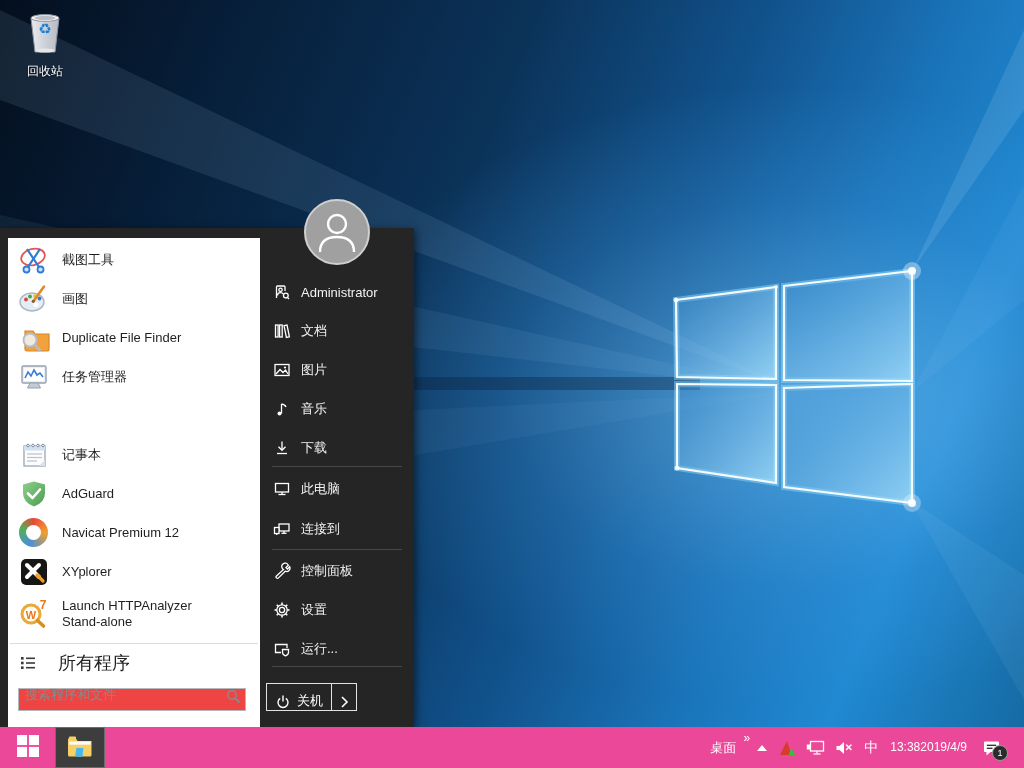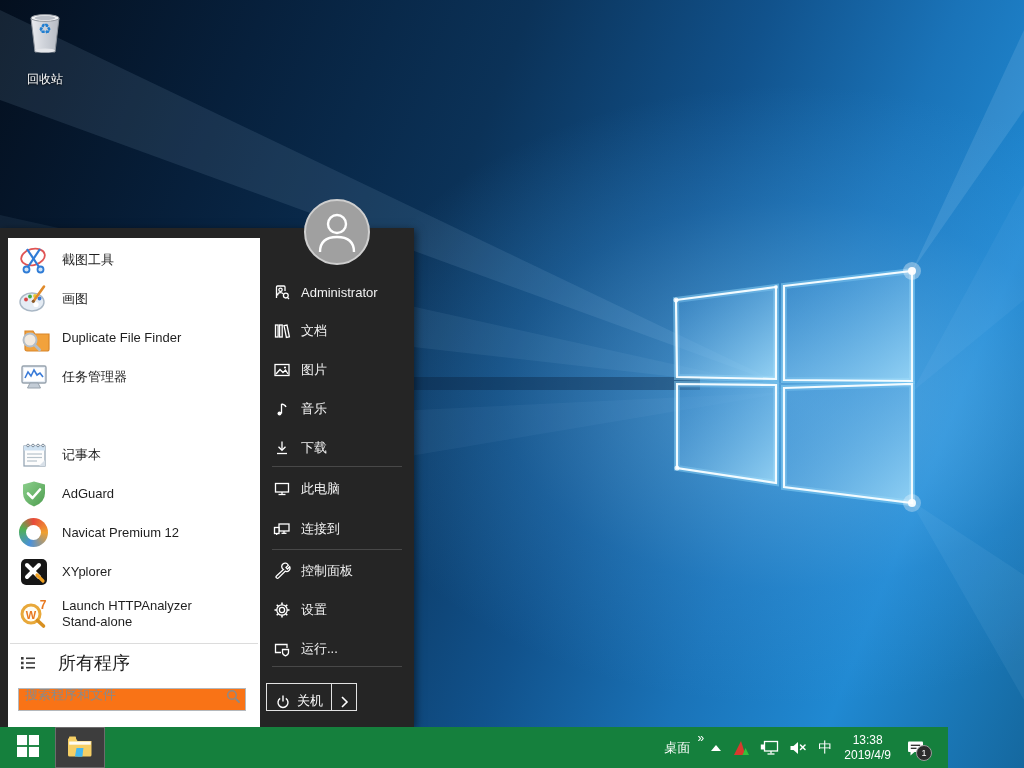--- a/index.html
+++ b/index.html
@@ -12,65 +12,65 @@
   .wallpaper{
     position:absolute;inset:0;
     background:
       radial-gradient(ellipse 640px 430px at 790px 395px, rgba(140,210,255,.50), rgba(70,160,230,.22) 45%, rgba(20,80,160,0) 72%),
       linear-gradient(112deg,#040f1e 0%,#07203c 20%,#0b3258 40%,#11528c 58%,#1a73b8 72%,#2089d2 84%,#15689f 100%);
   }
   .wallpaper svg{position:absolute;inset:0;}
   
   .desktop-icon{position:absolute;left:10px;top:10px;width:70px;text-align:center;cursor:default;}
   .desktop-icon .glyph{width:46px;height:46px;margin:0 auto;position:relative;}
-  .desktop-icon .label{color:#fff;font-size:12px;margin-top:15px;text-shadow:0 1px 2px rgba(0,0,0,.9);}
+  .desktop-icon .label{color:#fff;font-size:12px;margin-top:7px;text-shadow:0 1px 2px rgba(0,0,0,.9);}
   .recycle-symbol{position:absolute;left:0;top:10px;width:100%;text-align:center;color:#1f7ed0;font-size:15px;}
   
   .menu-frame{position:absolute;left:0;top:228px;width:414px;height:499px;background:#252525;box-shadow:2px 2px 8px rgba(0,0,0,.5);}
   .left-panel{position:absolute;left:8px;top:10px;width:252px;height:542px;background:#ffffff;}
   .prog-row{position:absolute;left:0;width:252px;height:36px;display:flex;align-items:center;cursor:default;}
   .prog-row .picon{width:32px;height:32px;margin-left:10px;flex:0 0 32px;}
   .prog-row .plabel{margin-left:12px;font-size:13px;color:#1f1f1f;line-height:16px;}
   .left-divider{position:absolute;left:2px;right:2px;top:405px;height:1px;background:#dcdcdc;}
   .allprog-row{position:absolute;left:0;top:412px;width:252px;height:26px;display:flex;align-items:center;}
   .allprog-row .aicon{width:16px;height:16px;margin-left:12px;}
   .allprog-row .alabel{margin-left:22px;font-size:18px;color:#1f1f1f;}
   .search-wrap{position:absolute;left:10px;top:447px;width:228px;height:23px;}
   .search-input{
-    width:100%;height:100%;box-sizing:border-box;border:1px solid #b4b8bc;background:#f97316;
+    width:100%;height:100%;box-sizing:border-box;border:1px solid #b4b8bc;background:#ef4444;
     font-size:13px;color:#333;padding:0 24px 9px 6px;outline:none;font-family:inherit;
   }
   .search-input::placeholder{color:#8a8a8a;}
   .search-mag{position:absolute;right:5px;top:3px;width:16px;height:16px;}
   
   .right-items{position:absolute;left:260px;top:0;width:154px;height:100%;}
   .r-row{position:absolute;left:0;width:175px;height:20px;display:flex;align-items:center;cursor:default;}
   .r-row .ricon{width:18px;height:18px;margin-left:13px;flex:0 0 18px;}
   .r-row .rlabel{margin-left:10px;font-size:13px;color:#f2f2f2;white-space:nowrap;}
   .r-divider{position:absolute;left:12px;width:130px;height:1px;background:rgba(255,255,255,.16);}
   .avatar{position:absolute;left:303px;top:198px;width:68px;height:68px;z-index:5;}
   .shutdown-btn{
     position:absolute;left:266px;top:455px;height:26px;display:flex;align-items:flex-end;
     border:1px solid #e2e2e2;color:#fff;background:transparent;cursor:default;
   }
   .sd-power{width:16px;height:16px;margin:0 6px 0 8px;}
   .sd-label{font-size:13px;color:#fff;padding-right:8px;}
   .sd-sep{width:1px;height:26px;background:#e2e2e2;}
   .sd-chev{width:20px;height:16px;padding:0 2px;}
   
-  .taskbar{position:absolute;left:0;top:727px;width:948px;height:41px;background:#15803d;display:flex;align-items:stretch;}
+  .taskbar{position:absolute;left:0;top:727px;width:1024px;height:41px;background:#ec4899;display:flex;align-items:stretch;}
   .tb-start{width:55px;display:flex;align-items:center;justify-content:center;}
   .tb-app{width:50px;margin:0;display:flex;align-items:center;justify-content:center;}
   .tb-app.active{background:#3d3d3d;box-shadow:inset 0 0 0 1px #6c6c6c;}
   .tray{margin-left:auto;display:flex;align-items:center;padding-right:14px;}
   .tray .titem{display:flex;align-items:center;justify-content:center;height:41px;padding:0 5px;color:#fff;}
   .desktop-toolbar{font-size:13px;color:#fff;position:relative;padding-right:14px !important;}
   .toolbar-chev{position:absolute;right:0;top:4px;font-size:12px;color:#fff;}
   .ime{font-size:14px;}
-  .clock{flex-direction:column;font-size:12px;line-height:15px;text-align:center;padding:0 7px !important;}
+  .clock{flex-direction:row;font-size:12px;line-height:15px;text-align:center;padding:0 7px !important;}
   .notif{position:relative;padding:0 8px !important;}
   .notif-badge{
     position:absolute;right:2px;bottom:7px;width:14px;height:14px;border-radius:50%;
     background:#2b2b2b;border:1px solid #9a9a9a;color:#fff;font-size:9px;
     display:flex;align-items:center;justify-content:center;
   }
 </style>
 </head>
 <body>
 

